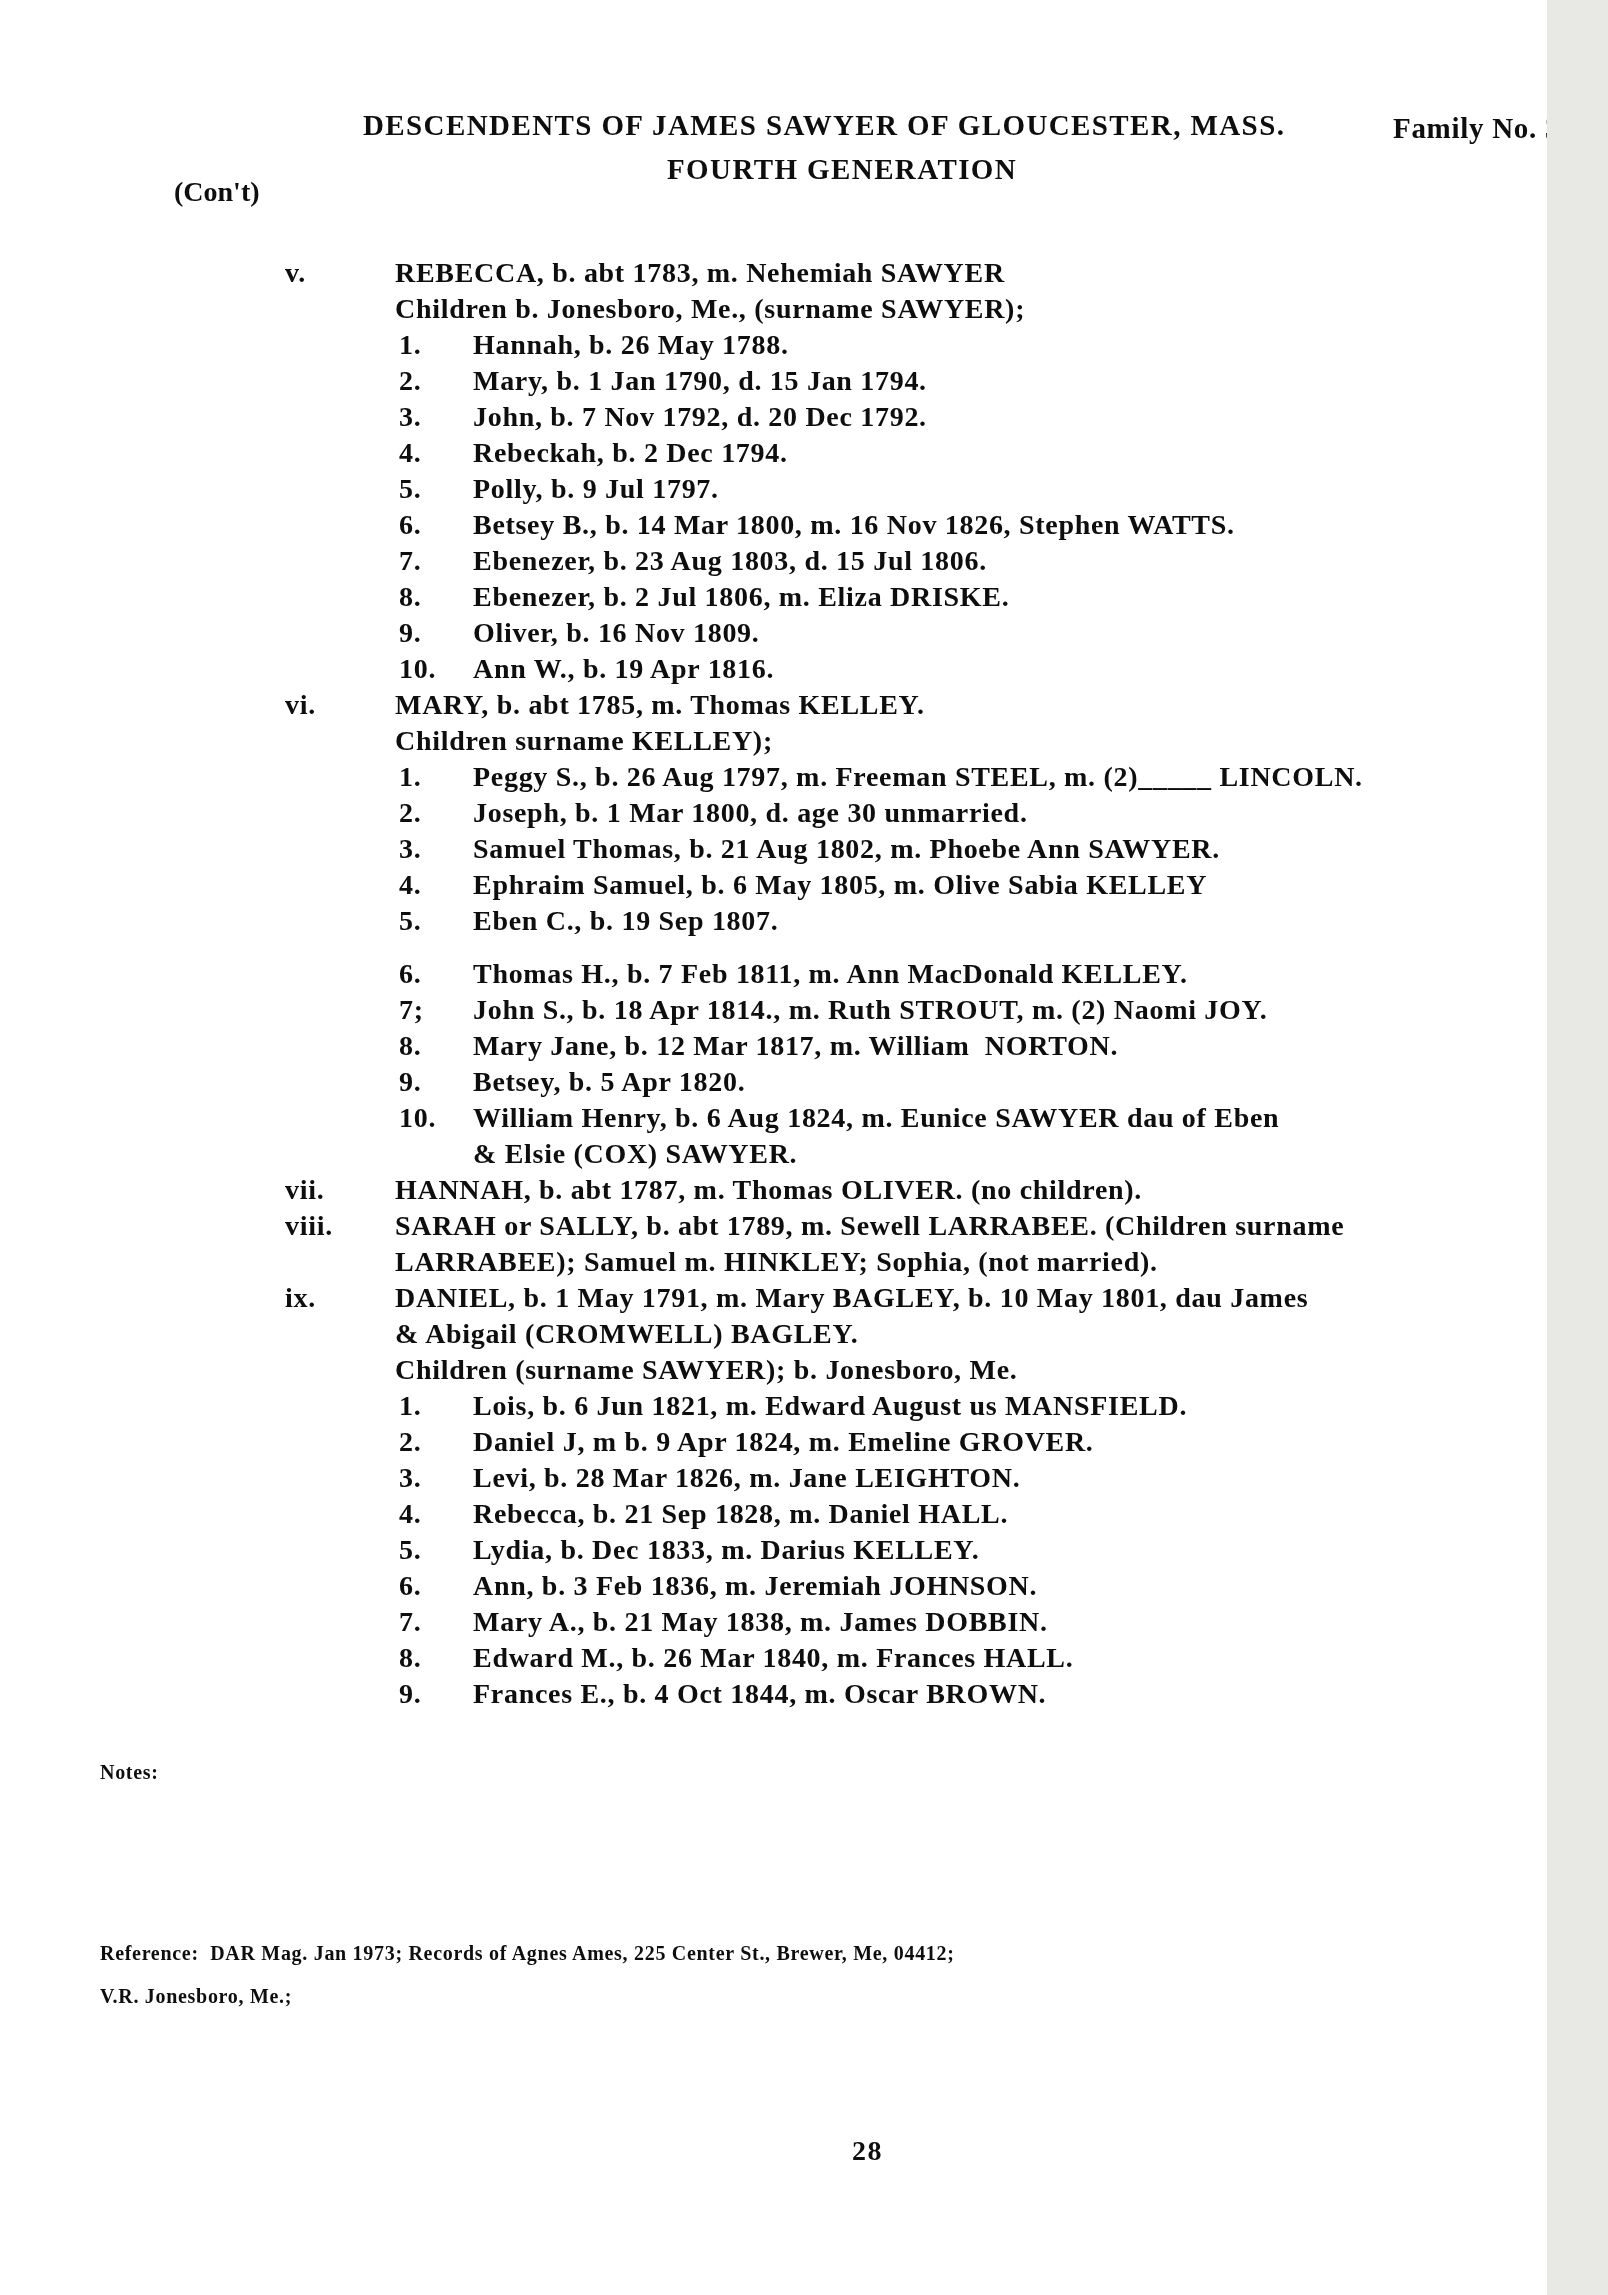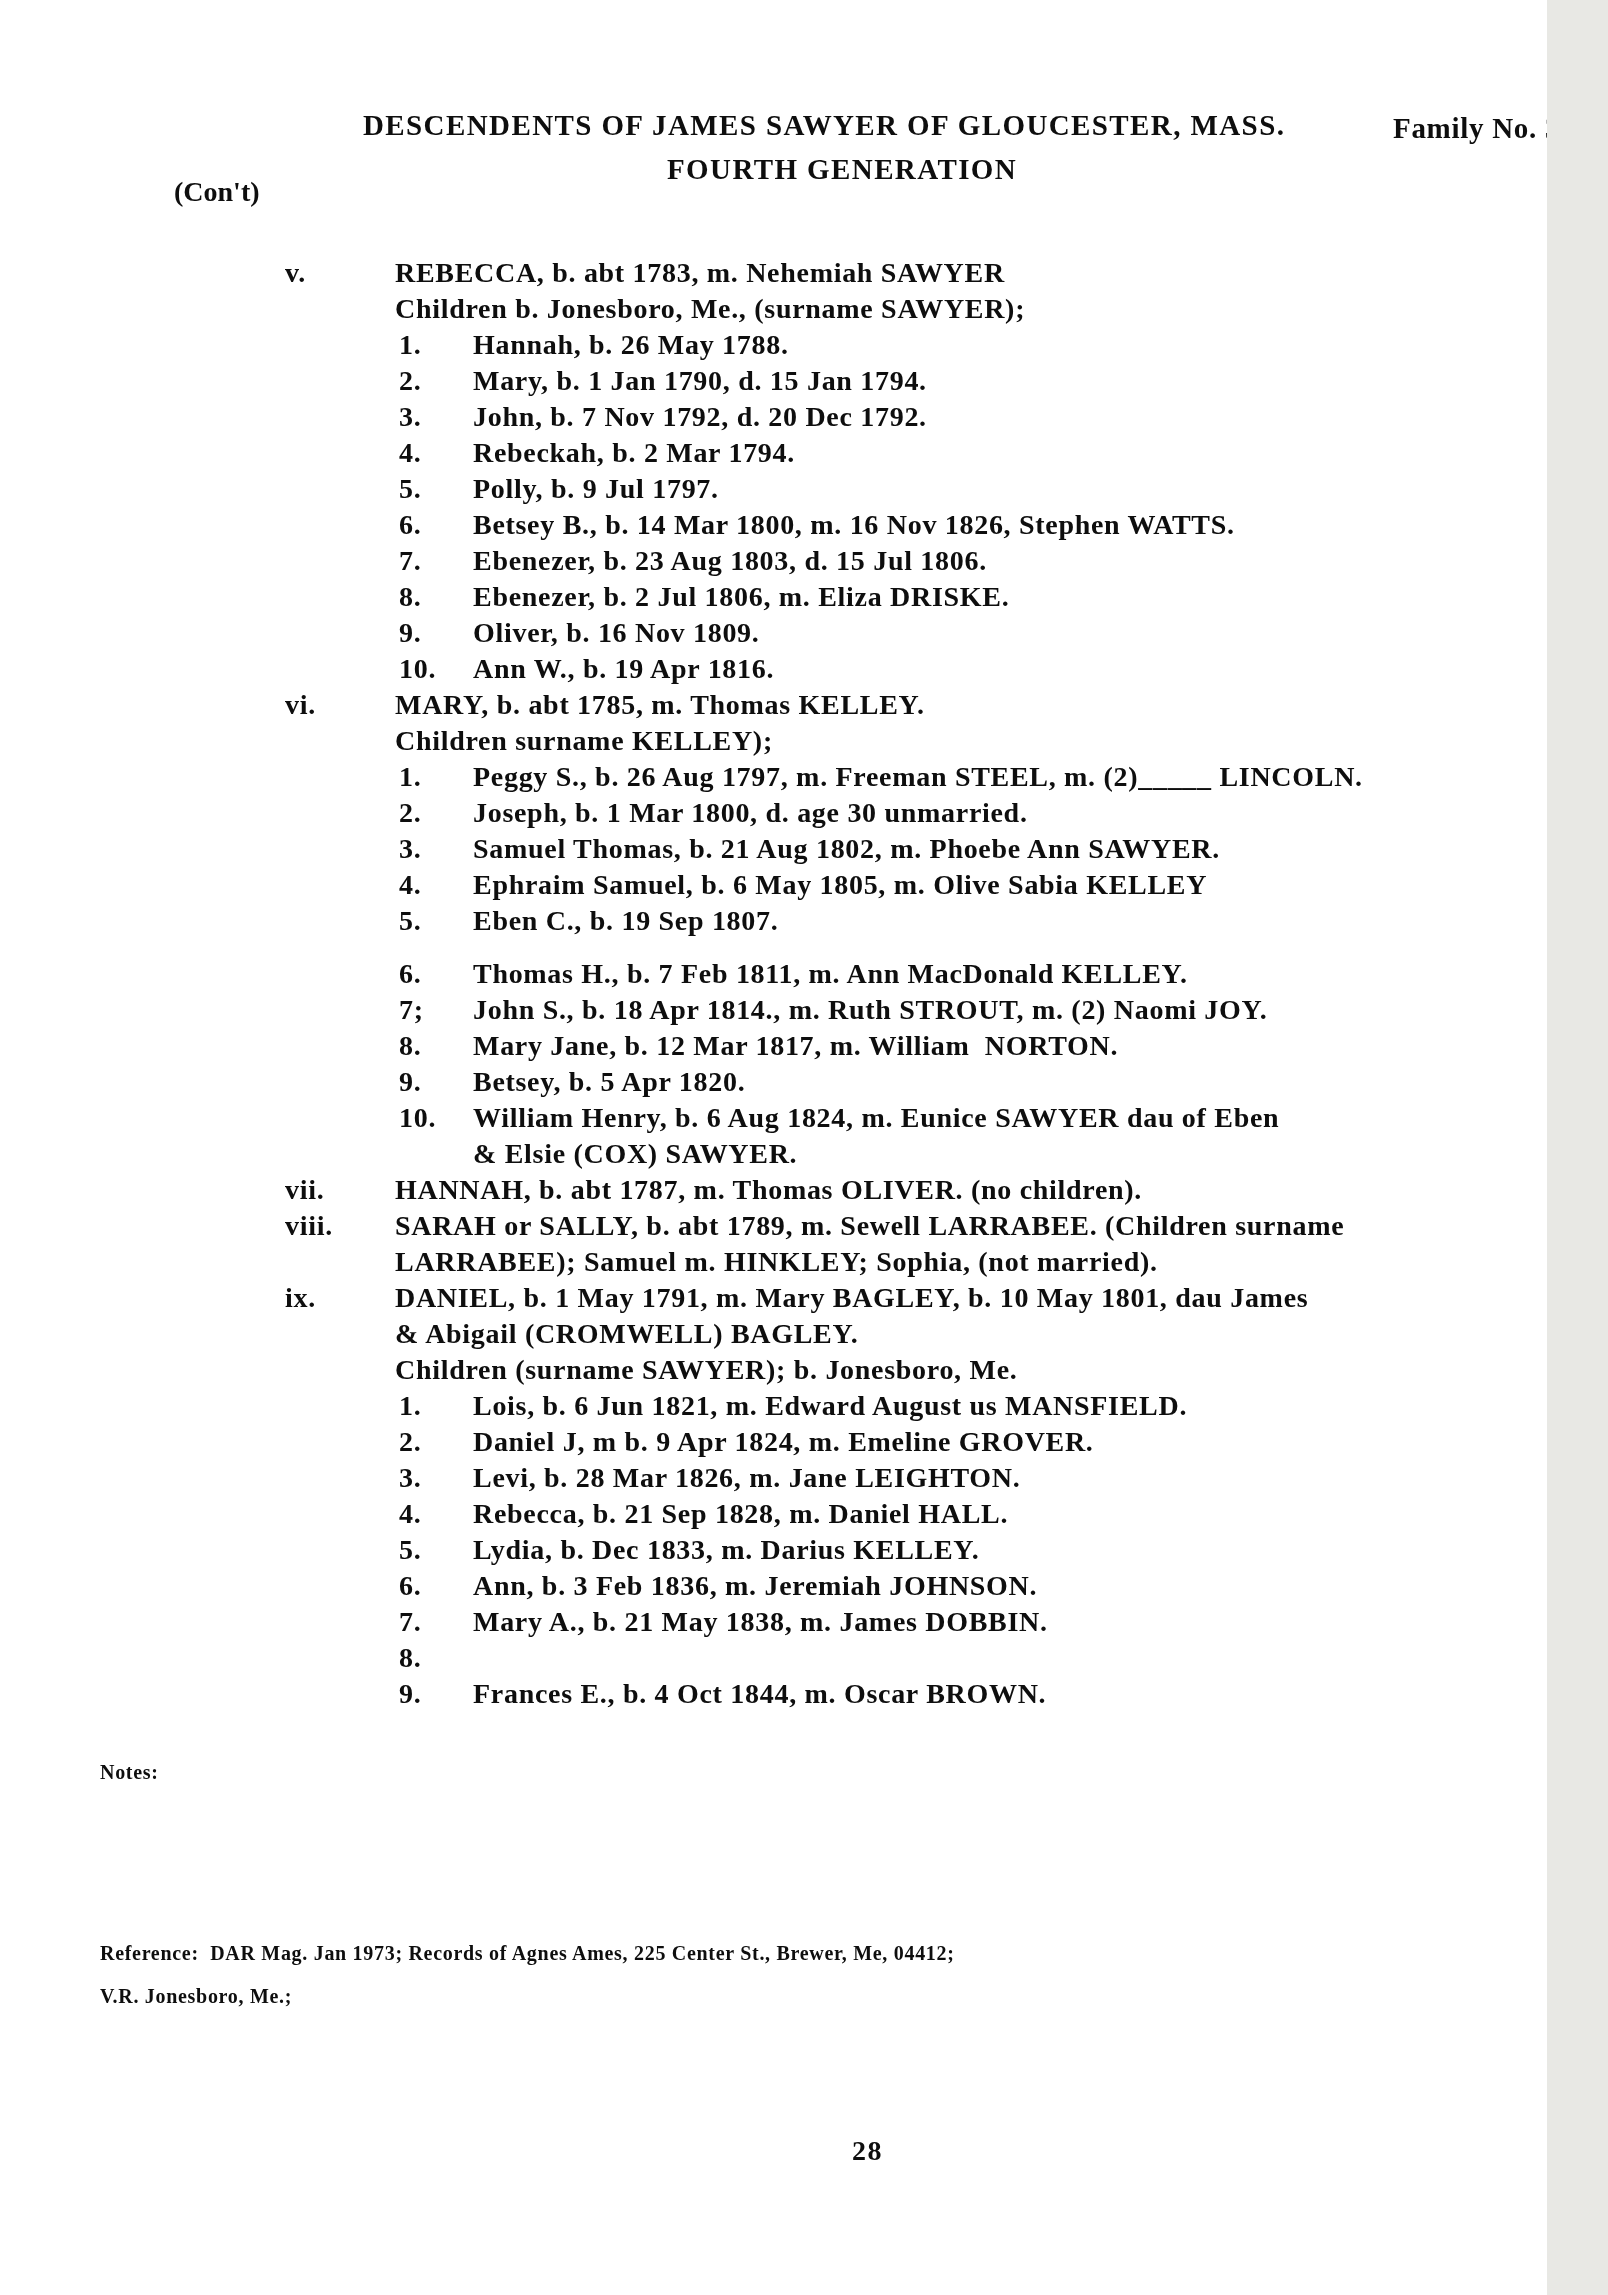--- a/index.html
+++ b/index.html
@@ -73,21 +73,21 @@
     <div class="row">
       <span class="col-num">2.</span>
       <span class="col-text">Mary, b. 1 Jan 1790, d. 15 Jan 1794.</span>
     </div>
     <div class="row">
       <span class="col-num">3.</span>
       <span class="col-text">John, b. 7 Nov 1792, d. 20 Dec 1792.</span>
     </div>
     <div class="row">
       <span class="col-num">4.</span>
-      <span class="col-text">Rebeckah, b. 2 Mar 1794.</span>
+      <span class="col-text">Rebeckah, b. 2 Dec 1794.</span>
     </div>
     <div class="row">
       <span class="col-num">5.</span>
       <span class="col-text">Polly, b. 9 Jul 1797.</span>
     </div>
     <div class="row">
       <span class="col-num">6.</span>
       <span class="col-text">Betsey B., b. 14 Mar 1800, m. 16 Nov 1826, Stephen WATTS.</span>
     </div>
     <div class="row">
@@ -207,20 +207,21 @@
     <div class="row">
       <span class="col-num">6.</span>
       <span class="col-text">Ann, b. 3 Feb 1836, m. Jeremiah JOHNSON.</span>
     </div>
     <div class="row">
       <span class="col-num">7.</span>
       <span class="col-text">Mary A., b. 21 May 1838, m. James DOBBIN.</span>
     </div>
     <div class="row">
       <span class="col-num">8.</span>
+      <span class="col-text">Edward M., b. 26 Mar 1840, m. Frances HALL.</span>
     </div>
     <div class="row">
       <span class="col-num">9.</span>
       <span class="col-text">Frances E., b. 4 Oct 1844, m. Oscar BROWN.</span>
     </div>
 
   </div>
 
   <div class="notes-label">Notes:</div>
   <div class="reference">

